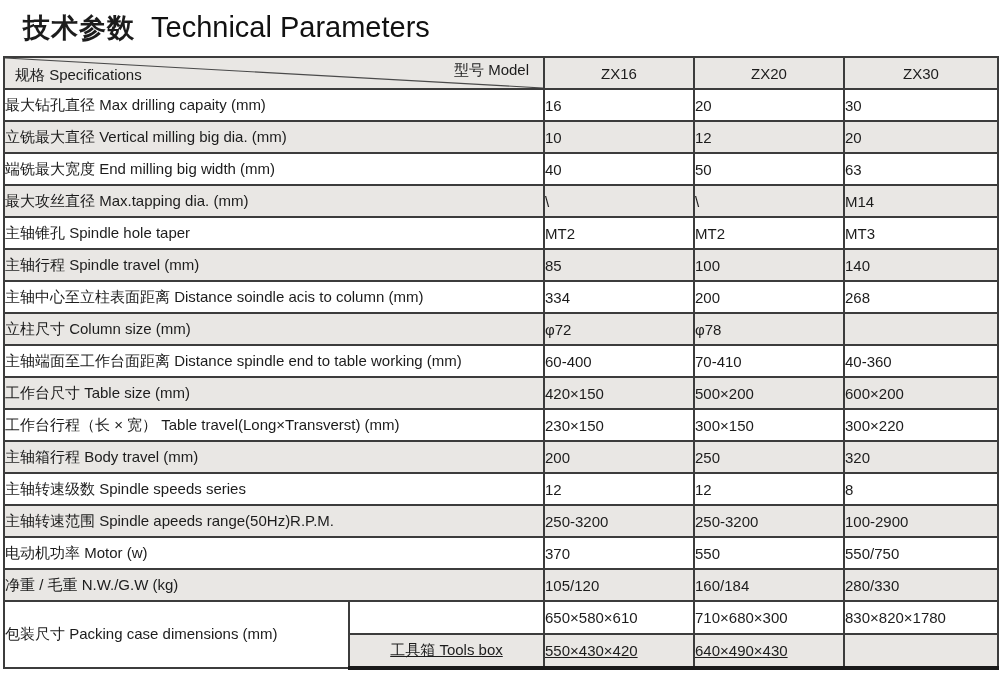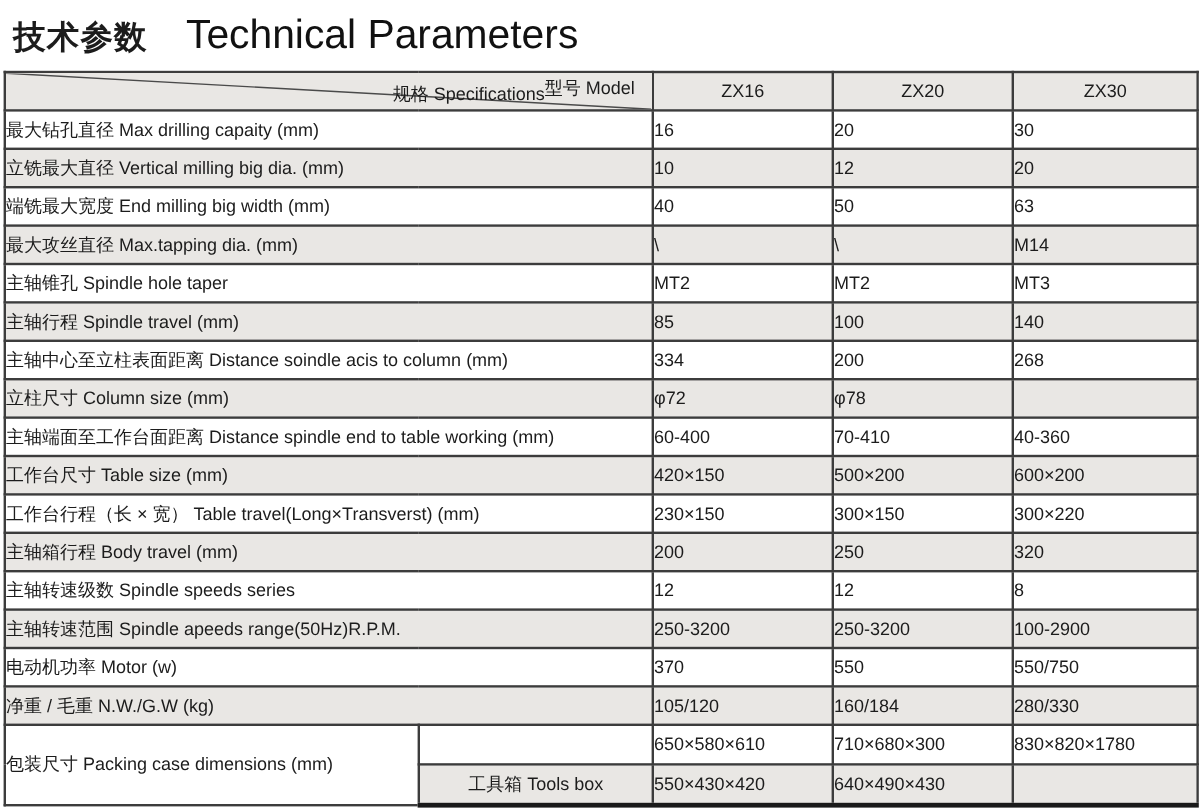--- a/index.html
+++ b/index.html
@@ -8,57 +8,57 @@
     --ink:#1c1c1c;
   }
   html,body{margin:0;padding:0;background:#ffffff;}
   body{
     width:1000px;height:674px;overflow:hidden;
     font-family:"Liberation Sans","DejaVu Sans",sans-serif;
     color:var(--ink);
   }
   .page{padding:6px 3px 0 3px;}
   .page-title{
-    margin:4px 0 10px 8px;
-    display:flex;align-items:baseline;gap:32px;
+    margin:4px 0 10px 20px;
+    display:flex;align-items:baseline;gap:16px;
     white-space:nowrap;
   }
   .page-title .zh{font-size:27px;font-weight:700;letter-spacing:1px;}
-  .page-title .en{font-size:34px;font-weight:400;color:#111;}
+  .page-title .en{font-size:29px;font-weight:400;color:#111;}
   table.spec{
     border-collapse:collapse;table-layout:fixed;
     width:994px;
   }
   table.spec col.c-label{width:345px;}
   table.spec col.c-sub{width:195px;}
   table.spec col.c-v1{width:150px;}
   table.spec col.c-v2{width:150px;}
   table.spec col.c-v3{width:154px;}
   table.spec td{
     border:2px solid var(--border);
     height:30px;
     font-size:15px;
     vertical-align:middle;
     padding:0;
     overflow:hidden;
     white-space:nowrap;
   }
-  table.spec tr.last-row td{border-bottom:4px solid #1a1a1a;}
+  table.spec tr.last-row td{border-bottom:4px solid #1a1a1a;text-decoration:underline;}
   td.shaded{background:var(--shade);}
   td.label-cell{text-align:left;padding-left:10px;}
   td.value-cell{}
   td.sub-cell{text-align:center;}
   
   td.header-diag{
     position:relative;
     height:29px;
   }
   td.header-diag .diag-wrap{
     position:absolute;inset:0;
-    display:flex;align-items:center;justify-content:flex-end;
+    display:flex;align-items:center;justify-content:space-between;
     padding:0 10px 0 10px;
   }
   td.header-diag svg{position:absolute;inset:0;width:100%;height:100%;}
   td.header-diag .spec-label{position:relative;z-index:1;align-self:flex-end;padding-bottom:3px;}
   td.header-diag .model-label{position:relative;z-index:1;align-self:flex-start;padding-top:3px;padding-right:4px;}
   td.model-col{text-align:center;margin-left:32px;}
   tr.pack-row td{height:31px;}
 </style>
 </head>
 <body>

